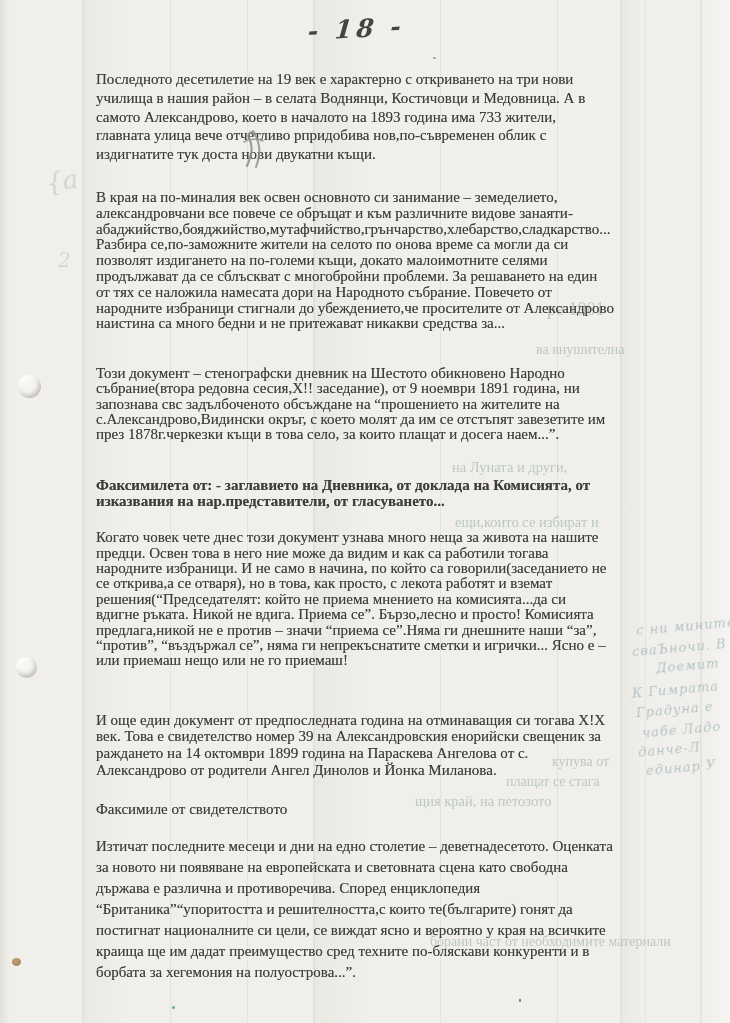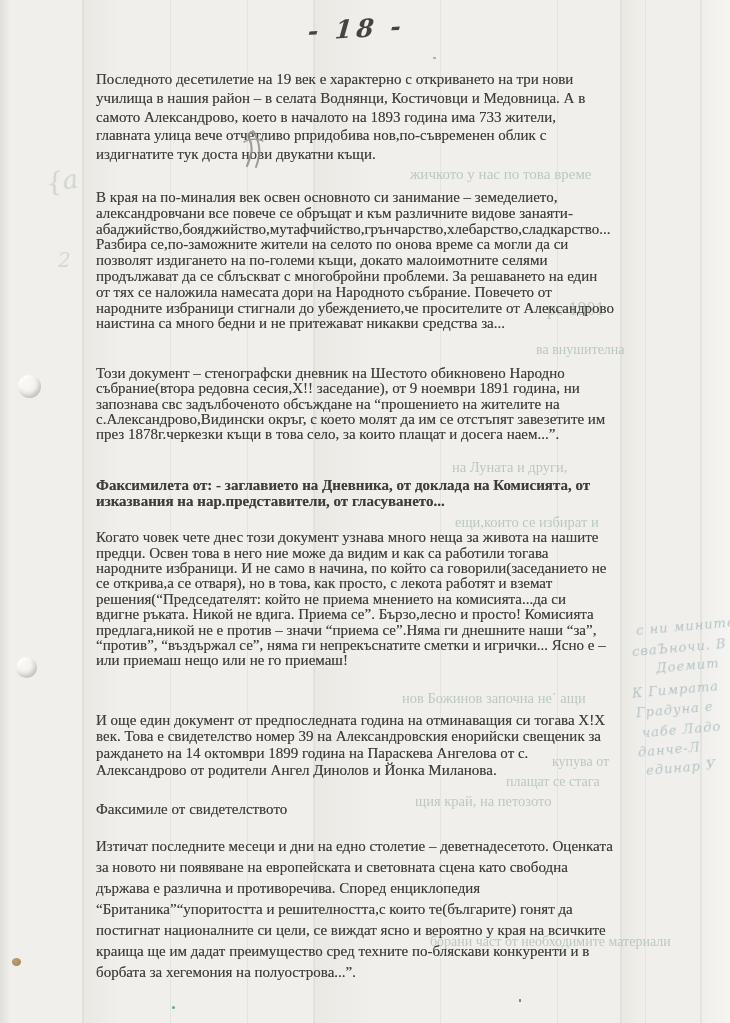--- a/index.html
+++ b/index.html
@@ -132,26 +132,24 @@
   <div class="fold f8"></div>
   <div class="fold f9"></div>
   <div class="edge-left"></div>
   <div class="edge-right"></div>
 
   <div class="hole hole-1"></div>
   <div class="hole hole-2"></div>
 
   <div class="page-number">- 18 -</div>
 
-  <span class="bleed bt1">жичкото у нас по това време</span>
   <span class="bleed bt2">ре 1901</span>
   <span class="bleed bt3">ва внушителна</span>
   <span class="bleed bt4">на Луната и други,</span>
   <span class="bleed bt5">ещи,които се избират и</span>
-  <span class="bleed bt6">нов Божинов започна не` ащи</span>
   <span class="bleed bt7">купува от</span>
   <span class="bleed bt8">плащат се стага</span>
   <span class="bleed bt9">щия край, на петозото</span>
   <span class="bleed bt10">борани част от необходимите материали</span>
 
   <span class="hand hw1">с ни мините в</span>
   <span class="hand hw2">сваЪночи. В</span>
   <span class="hand hw3">Доемит</span>
   <span class="hand hw4">К Гимрата</span>
   <span class="hand hw5">Градуна е</span>

